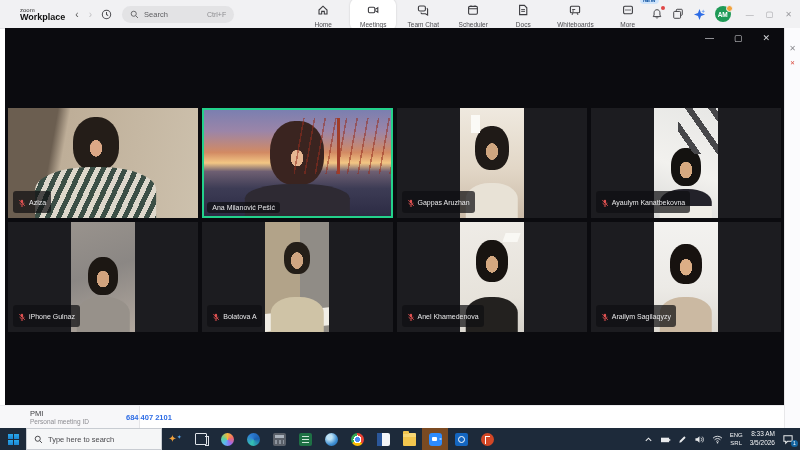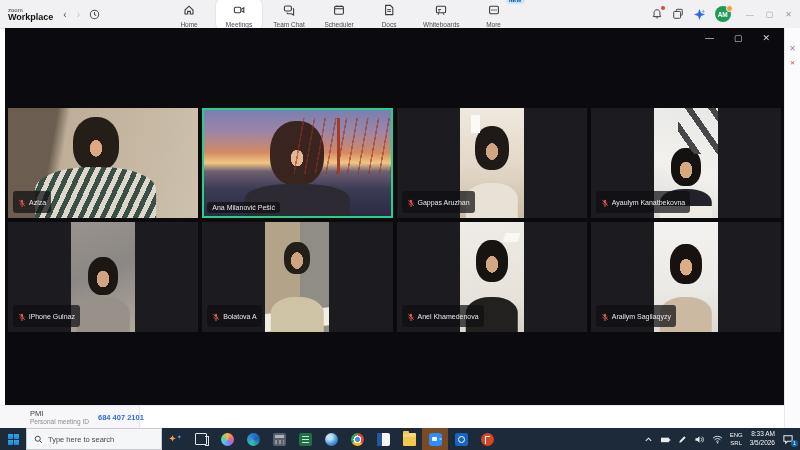--- a/index.html
+++ b/index.html
@@ -2,21 +2,21 @@
 <html><head>
 <meta charset="utf-8">
 <style>
   html,body{margin:0;padding:0;}
   body{width:800px;height:450px;overflow:hidden;position:relative;
        font-family:"Liberation Sans", sans-serif;background:#fff;
        -webkit-font-smoothing:antialiased;}
   
   .appbar{position:absolute;top:0;left:0;right:0;height:28px;background:#f1f1f3;
           display:flex;align-items:center;border-bottom:1px solid #e3e3e5;}
-  .logo{margin-left:8px;line-height:1;}
+  .logo{margin-left:20px;line-height:1;}
   .logo .l1{font-size:6px;color:#333;}
   .logo .l2{font-size:9px;font-weight:bold;color:#111;}
   .navbtn{font-size:10px;color:#555;margin-left:10px;cursor:default;}
   .navbtn.dis{color:#c2c2c4;}
   .histbtn{margin-left:9px;display:flex;}
   .searchpill{margin-left:10px;display:flex;align-items:center;background:#e3e3e5;
               border-radius:11px;height:17px;width:148px;padding:0 8px;gap:5px;}
   .searchpill .stxt{font-size:7.5px;color:#5d5d60;}
   .searchpill .skey{font-size:7px;color:#8d8d90;margin-left:auto;}
   .tabs{display:flex;align-items:flex-start;gap:4px;margin-left:66px;}
@@ -91,21 +91,21 @@
   .nameplate{position:absolute;left:5px;bottom:5px;display:flex;align-items:center;gap:3px;
      background:rgba(15,15,18,.72);border-radius:3px;padding:2px 5px;z-index:3;}
   .nameplate .pname{font-size:7px;color:#e8e8ea;white-space:nowrap;}
   
   .edge-strip{position:absolute;top:28px;left:784px;width:16px;height:400px;background:#fbfbfd;
       border-left:1px solid #e8e8ea;display:flex;flex-direction:column;align-items:center;padding-top:16px;gap:6px;box-sizing:border-box;}
   .edge-x{color:#8b8b90;font-size:8px;}
   .edge-x.red{color:#d9453a;font-size:6px;}
   
   .pmistrip{position:absolute;top:405px;left:0;width:784px;height:23px;background:#ffffff;
-      display:flex;align-items:center;border-top:1px solid #ececef;}
+      display:flex;align-items:center;border-top:1px solid #ececef;gap:28px;}
   .pmileft{width:140px;height:100%;background:#f7f7f9;border-right:1px solid #e5e5e8;
       display:flex;align-items:center;box-sizing:border-box;padding-left:30px;}
   .pmi-t1{font-size:7.5px;color:#3a3a3e;line-height:1.25;}
   .pmi-t2{font-size:6.5px;color:#8d8d92;line-height:1.25;}
   .pmi-num{margin-left:-42px;font-size:7.5px;font-weight:bold;color:#2d6ce5;}
   
   .taskbar{position:absolute;top:428px;left:0;right:0;height:22px;background:#1d2a3a;
       display:flex;align-items:flex-end;}
   .tb-start{width:26px;height:22px;display:flex;align-items:center;justify-content:center;}
   .win-logo{width:11px;height:11px;
@@ -166,20 +166,28 @@
     <div class="l2">Workplace</div>
   </div>
   <span class="navbtn">‹</span>
   <span class="navbtn dis">›</span>
   <span class="histbtn">
       <svg width="11" height="11" viewBox="0 0 12 12">
         <circle cx="6" cy="6" r="4.6" fill="none" stroke="#4c4c50" stroke-width="1.1"></circle>
         <path d="M6 3.4V6l1.8 1.2" fill="none" stroke="#4c4c50" stroke-width="1.1"></path>
       </svg>
     </span>
+  <div class="searchpill">
+    <span><svg width="9" height="9" viewBox="0 0 12 12">
+          <circle cx="5" cy="5" r="3.4" fill="none" stroke="#5d5d60" stroke-width="1.2"></circle>
+          <path d="M7.6 7.6 L10.6 10.6" stroke="#5d5d60" stroke-width="1.2"></path>
+        </svg></span>
+    <span class="stxt">Search</span>
+    <span class="skey">Ctrl+F</span>
+  </div>
   <div class="tabs">
       <div class="tab">
         <span><svg width="12" height="12" viewBox="0 0 12 12">
             <path d="M2 6 L6 2.2 L10 6 V10 H7.3 V7.4 H4.7 V10 H2 Z" fill="none" stroke="#3c3c40" stroke-width="1.1"></path>
           </svg></span>
         <span class="tlabel">Home</span>
       </div>
       <div class="tab active">
         <span><svg width="12" height="12" viewBox="0 0 12 12">
             <rect x="1.4" y="3.2" width="6.4" height="5.6" rx="1.2" fill="none" stroke="#3c3c40" stroke-width="1.1"></rect>

